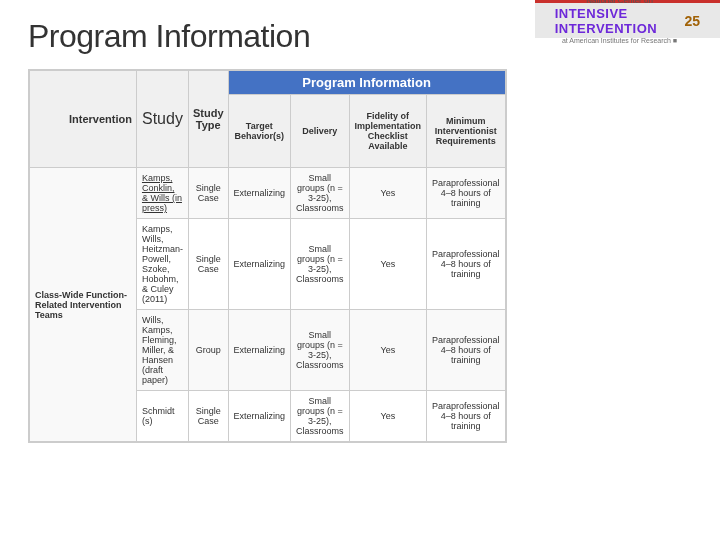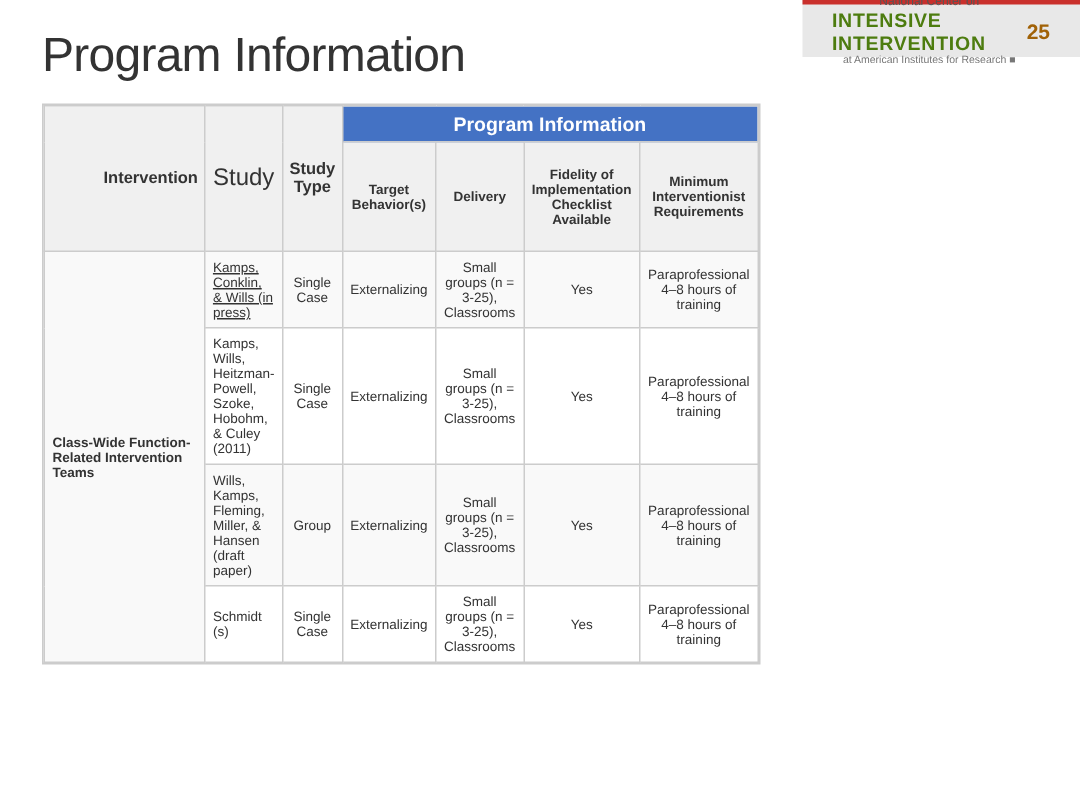--- a/index.html
+++ b/index.html
@@ -117,21 +117,21 @@
     }
 
     .footer-logo .logo-top {
       font-size: 8px;
       color: #555;
     }
 
     .footer-logo .logo-main {
       font-size: 13px;
       font-weight: bold;
-      color: #4d7c0f;
+      color: #6d28d9;
       text-transform: uppercase;
       letter-spacing: 0.5px;
     }
 
     .footer-logo .logo-sub {
       font-size: 7px;
       color: #777;
     }
 
     .footer-page-num {

